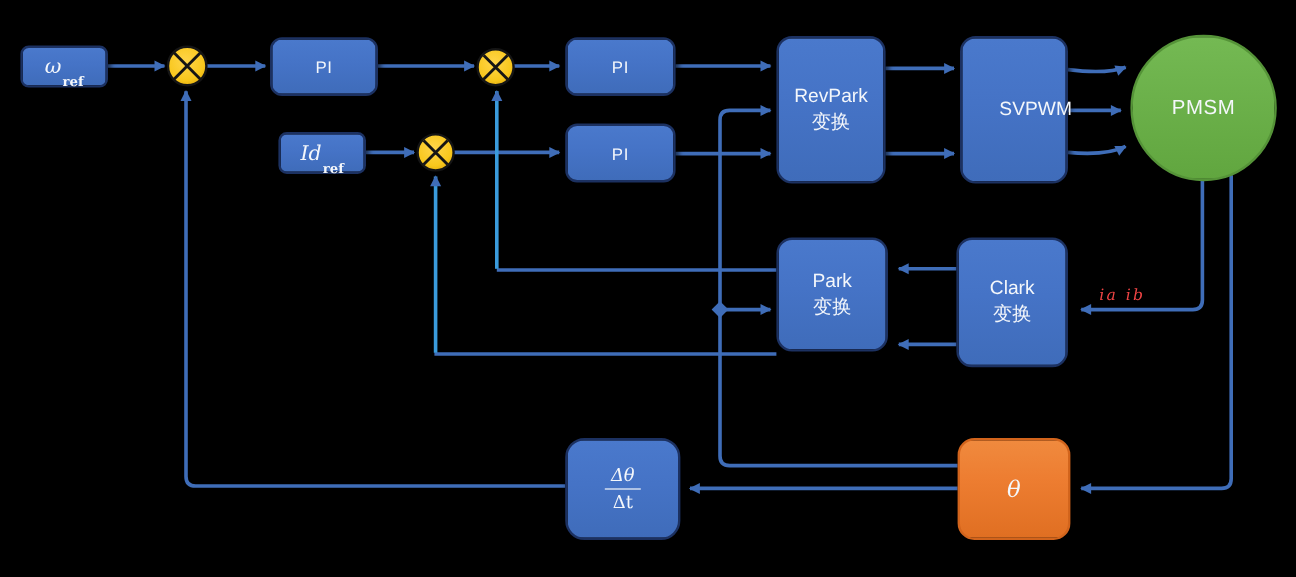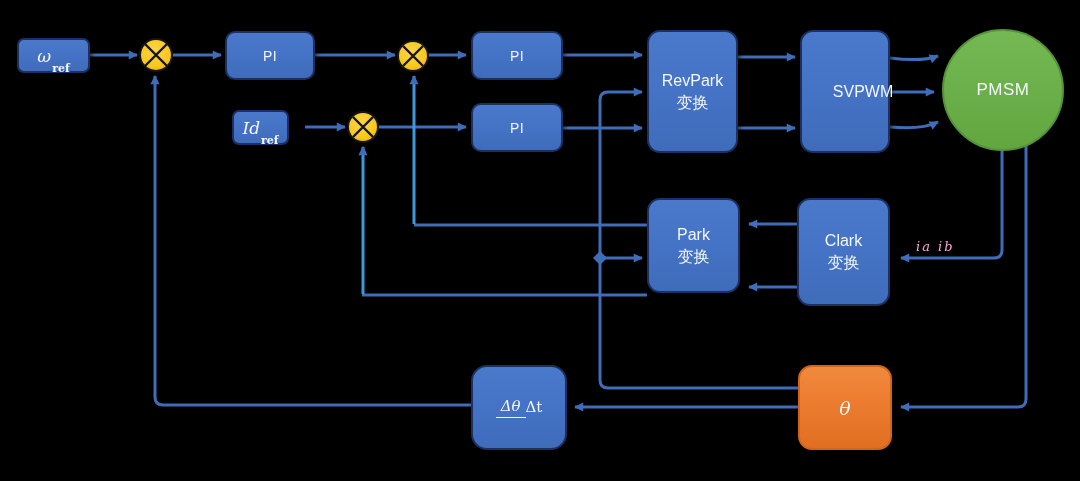--- a/index.html
+++ b/index.html
@@ -40,25 +40,25 @@
     border-radius:50%;border:2px solid #559338;
     background:linear-gradient(180deg,var(--pmsm-green-1) 0%,var(--pmsm-green-2) 100%);
     font-size:17px;letter-spacing:.5px;box-shadow:none;
   }
   .orange{
     background:linear-gradient(180deg,#f08a3e 0%,var(--theta-orange) 40%,var(--theta-orange-dk) 100%);
     border:2px solid #d2641c;border-radius:14px;
     font-family:"DejaVu Serif","Liberation Serif",serif;font-style:italic;font-size:19px;
   }
   .fracbox{border-radius:16px;font-family:"DejaVu Serif","Liberation Serif",serif;font-size:15px;}
-  .frac{display:flex;line-height:1.25;}
+  .frac{display:flex;flex-direction:column;line-height:1.25;}
   .frac .num{padding:0 5px 1px 5px;border-bottom:1.6px solid var(--text);font-style:italic;}
   .frac .den{padding-top:1px;}
   .faint{
-    position:absolute;z-index:3;color:#f9a8d4;font-family:"DejaVu Serif","Liberation Serif",serif;
+    position:absolute;z-index:3;color:#ef4444;font-family:"DejaVu Serif","Liberation Serif",serif;
     font-style:italic;font-size:13px;letter-spacing:2px;
   }
 </style>
 </head>
 <body>
 
 <div id="stage">
 
   <svg class="wires" width="1080" height="481" viewBox="0 0 1080 481">
     <defs>
@@ -117,21 +117,21 @@
       <circle cx="363" cy="127" r="15" fill="url(#gy)" stroke="#151515" stroke-width="2"></circle>
       <path d="M353 117 L373 137 M373 117 L353 137" stroke="#151515" stroke-width="2.4" fill="none"></path>
     </g>
   </svg>
 
   <div class="node refbox" style="left:17px;top:38px;width:73px;height:35px;">
     <span class="mathmain">ω</span>
       <span class="mathsub">ref</span>
   </div>
 
-  <div class="node refbox" style="left:232px;top:110px;width:57px;height:35px;text-align:right;">
+  <div class="node refbox" style="left:232px;top:110px;width:73px;height:35px;text-align:right;">
     <span class="mathmain">Id</span>
       <span class="mathsub">ref</span>
   </div>
 
   <div class="node pi" style="left:225px;top:31px;width:90px;height:49px;">
     <span>PI</span>
   </div>
   <div class="node pi" style="left:471px;top:31px;width:92px;height:49px;">
     <span>PI</span>
   </div>

